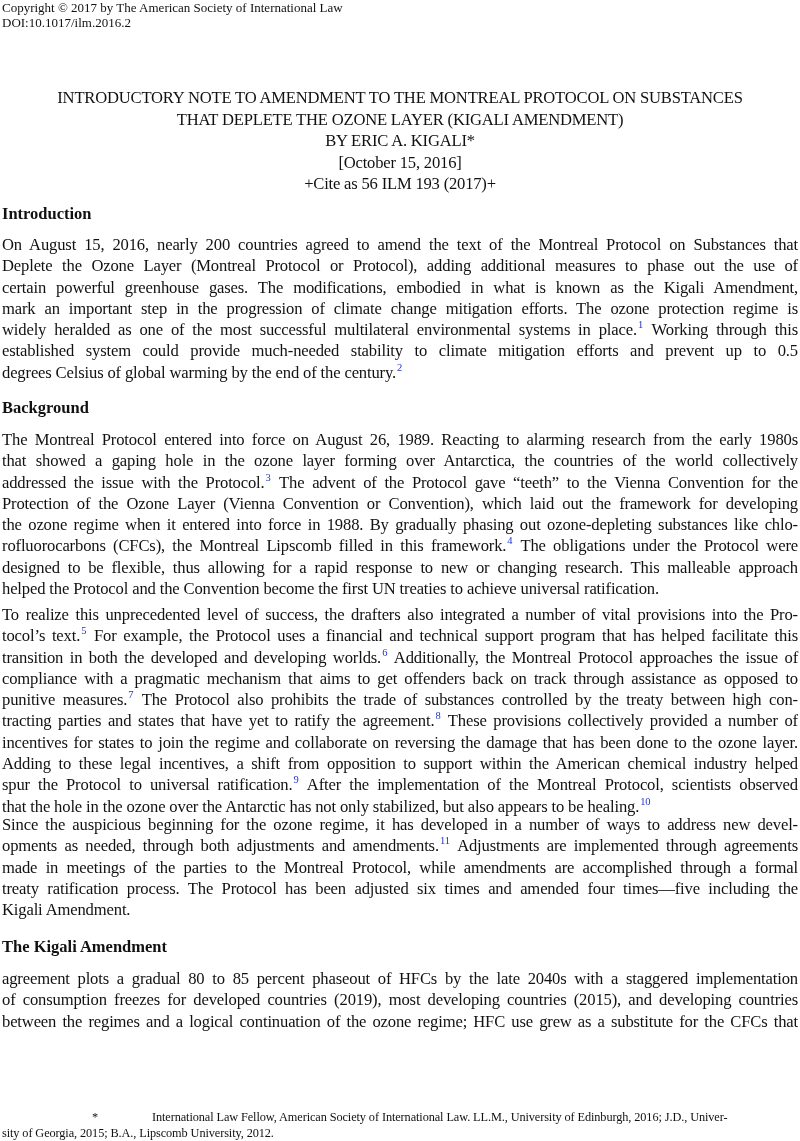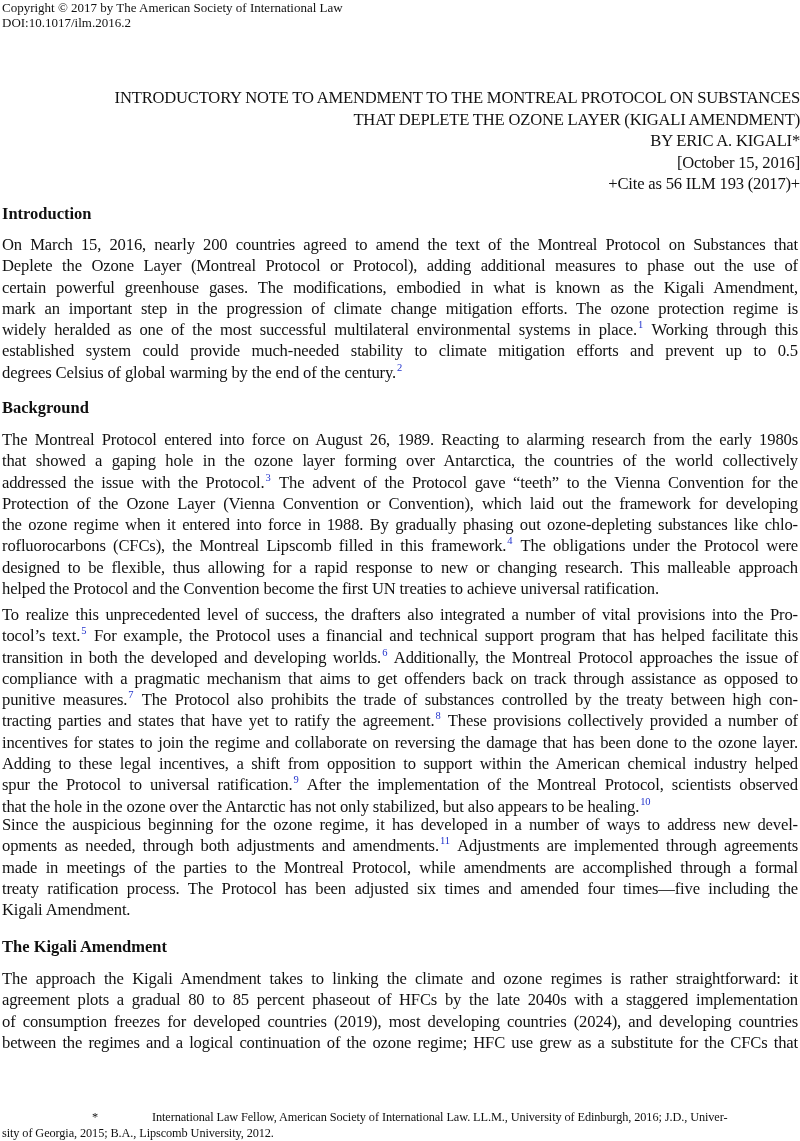--- a/index.html
+++ b/index.html
@@ -7,21 +7,21 @@
       width: 800px; height: 1141px; overflow: hidden; position: relative;
       font-family: "Liberation Serif", "DejaVu Serif", serif;
       color: #111111;
     }
     .copyright {
       position: absolute; left: 2px; top: 0px;
       font-size: 13px; line-height: 15px;
     }
     .title-block {
       position: absolute; left: 0; top: 87px; width: 800px;
-      text-align: right; font-size: 16.6px; line-height: 21.5px;
+      text-align: center; font-size: 16.6px; line-height: 21.5px;
       letter-spacing: -0.2px;
     }
     .title-block div { white-space: nowrap; }
     .section-heading {
       position: absolute; left: 2px;
       font-weight: bold; font-size: 16.5px; line-height: 20px;
     }
     .para {
       position: absolute; left: 2px; width: 796px;
       font-size: 16.6px; line-height: 21.3px;
@@ -54,21 +54,21 @@
 <div class="title-block">
   <div>INTRODUCTORY NOTE TO AMENDMENT TO THE MONTREAL PROTOCOL ON SUBSTANCES</div>
   <div>THAT DEPLETE THE OZONE LAYER (KIGALI AMENDMENT)</div>
   <div>BY ERIC A. KIGALI*</div>
   <div>[October 15, 2016]</div>
   <div>+Cite as 56 ILM 193 (2017)+</div>
 </div>
 
 <div class="section-heading" style="top:204px;">Introduction</div>
 <div class="para" style="top:234px;">
-  <span class="line">On March 15, 2016, nearly 200 countries agreed to amend the text of the Montreal Protocol on Substances that</span>
+  <span class="line">On August 15, 2016, nearly 200 countries agreed to amend the text of the Montreal Protocol on Substances that</span>
   <span class="line">Deplete the Ozone Layer (Montreal Protocol or Protocol), adding additional measures to phase out the use of</span>
   <span class="line">certain powerful greenhouse gases. The modifications, embodied in what is known as the Kigali Amendment,</span>
   <span class="line">mark an important step in the progression of climate change mitigation efforts. The ozone protection regime is</span>
   <span class="line"><span>widely heralded as one of the most successful multilateral environmental systems in place.</span><sup class="fn">1</sup><span> Working through this</span></span>
   <span class="line">established system could provide much-needed stability to climate mitigation efforts and prevent up to 0.5</span>
   <span class="line last"><span>degrees Celsius of global warming by the end of the century.</span><sup class="fn">2</sup></span>
 </div>
 
 <div class="section-heading" style="top:398px;">Background</div>
 <div class="para" style="top:429px;">
@@ -98,22 +98,21 @@
 <div class="para" style="top:814px;">
   <span class="line">Since the auspicious beginning for the ozone regime, it has developed in a number of ways to address new devel-</span>
   <span class="line"><span>opments as needed, through both adjustments and amendments.</span><sup class="fn">11</sup><span> Adjustments are implemented through agreements</span></span>
   <span class="line">made in meetings of the parties to the Montreal Protocol, while amendments are accomplished through a formal</span>
   <span class="line">treaty ratification process. The Protocol has been adjusted six times and amended four times—five including the</span>
   <span class="line last">Kigali Amendment.</span>
 </div>
 
 <div class="section-heading" style="top:937px;">The Kigali Amendment</div>
 <div class="para" style="top:968px;">
-  <span class="line">The approach the Kigali Amendment takes to linking the climate and ozone regimes is rather straightforward: it</span>
   <span class="line">agreement plots a gradual 80 to 85 percent phaseout of HFCs by the late 2040s with a staggered implementation</span>
-  <span class="line">of consumption freezes for developed countries (2019), most developing countries (2024), and developing countries</span>
+  <span class="line">of consumption freezes for developed countries (2019), most developing countries (2015), and developing countries</span>
   <span class="line">between the regimes and a logical continuation of the ozone regime; HFC use grew as a substitute for the CFCs that</span>
 </div>
 
 <div class="footnote">
   <div style="white-space:nowrap;"><span class="star">*</span><span>International Law Fellow, American Society of International Law. LL.M., University of Edinburgh, 2016; J.D., Univer-</span></div>
   <div>sity of Georgia, 2015; B.A., Lipscomb University, 2012.</div>
 </div>
 
 </body></html>

